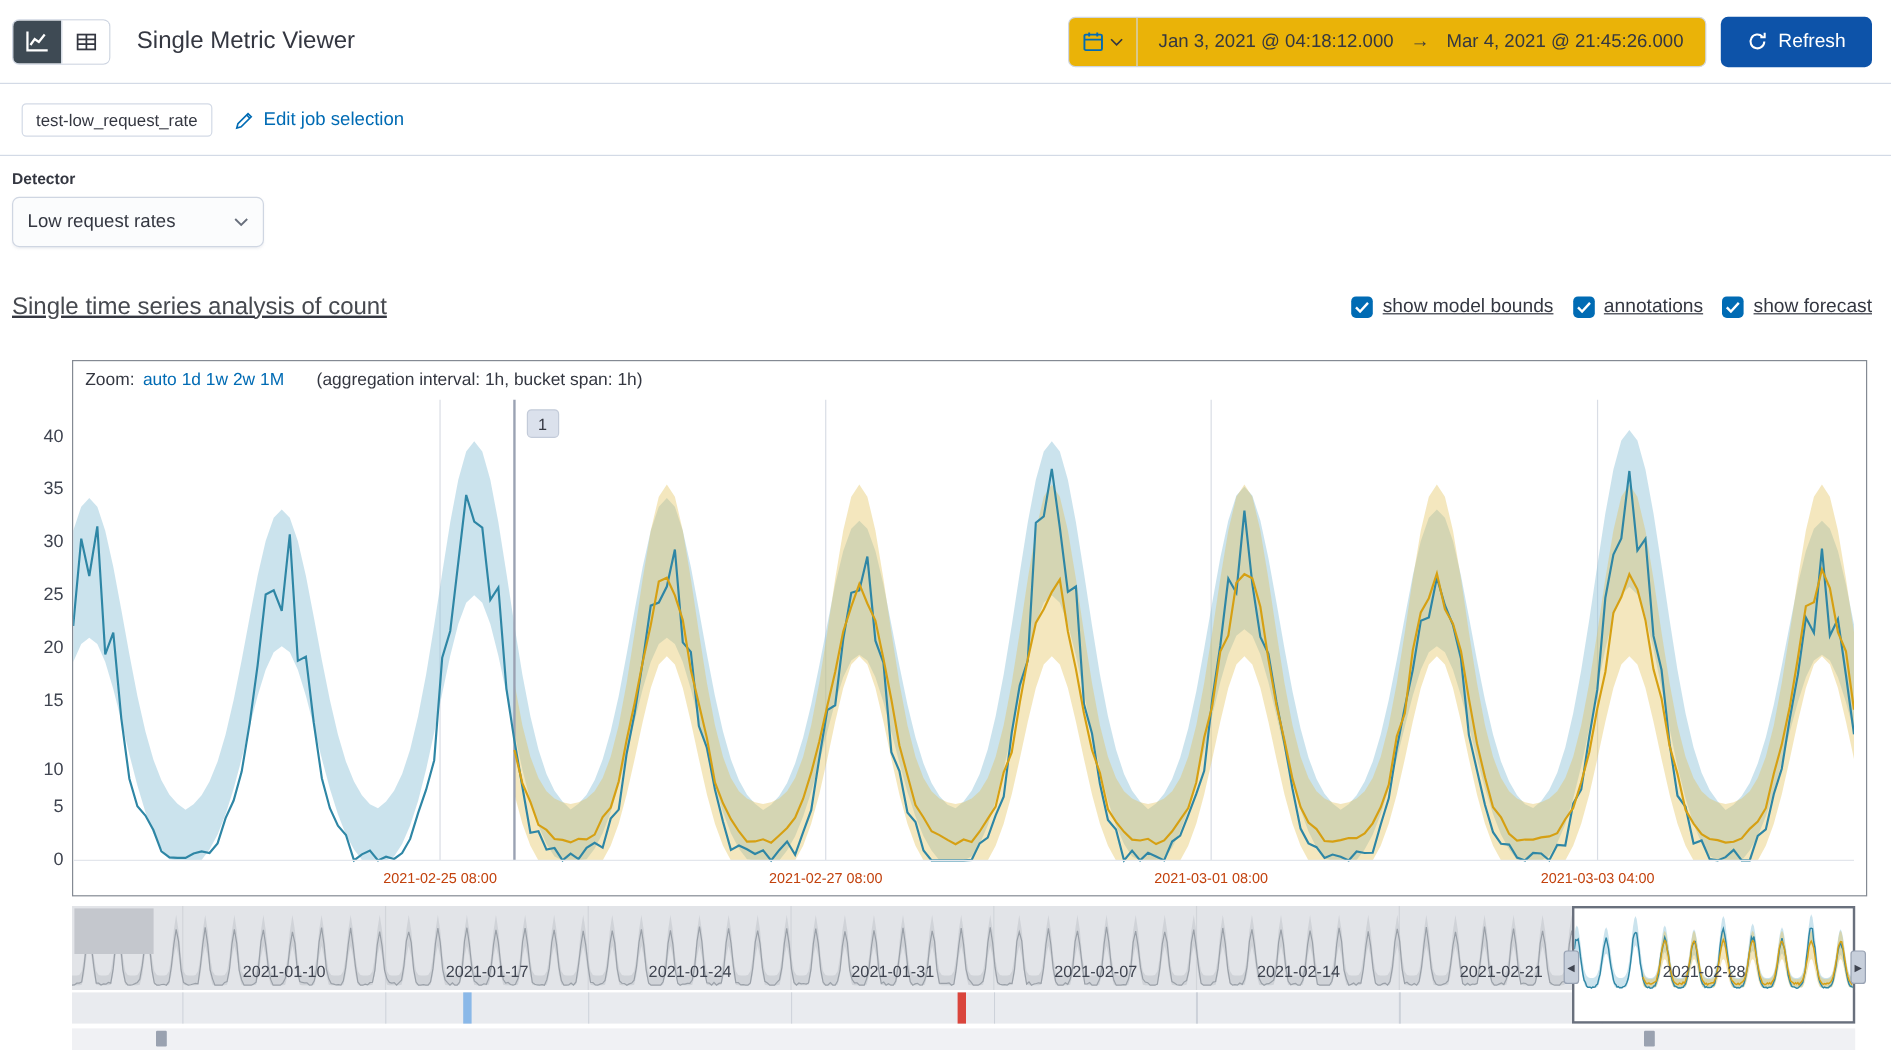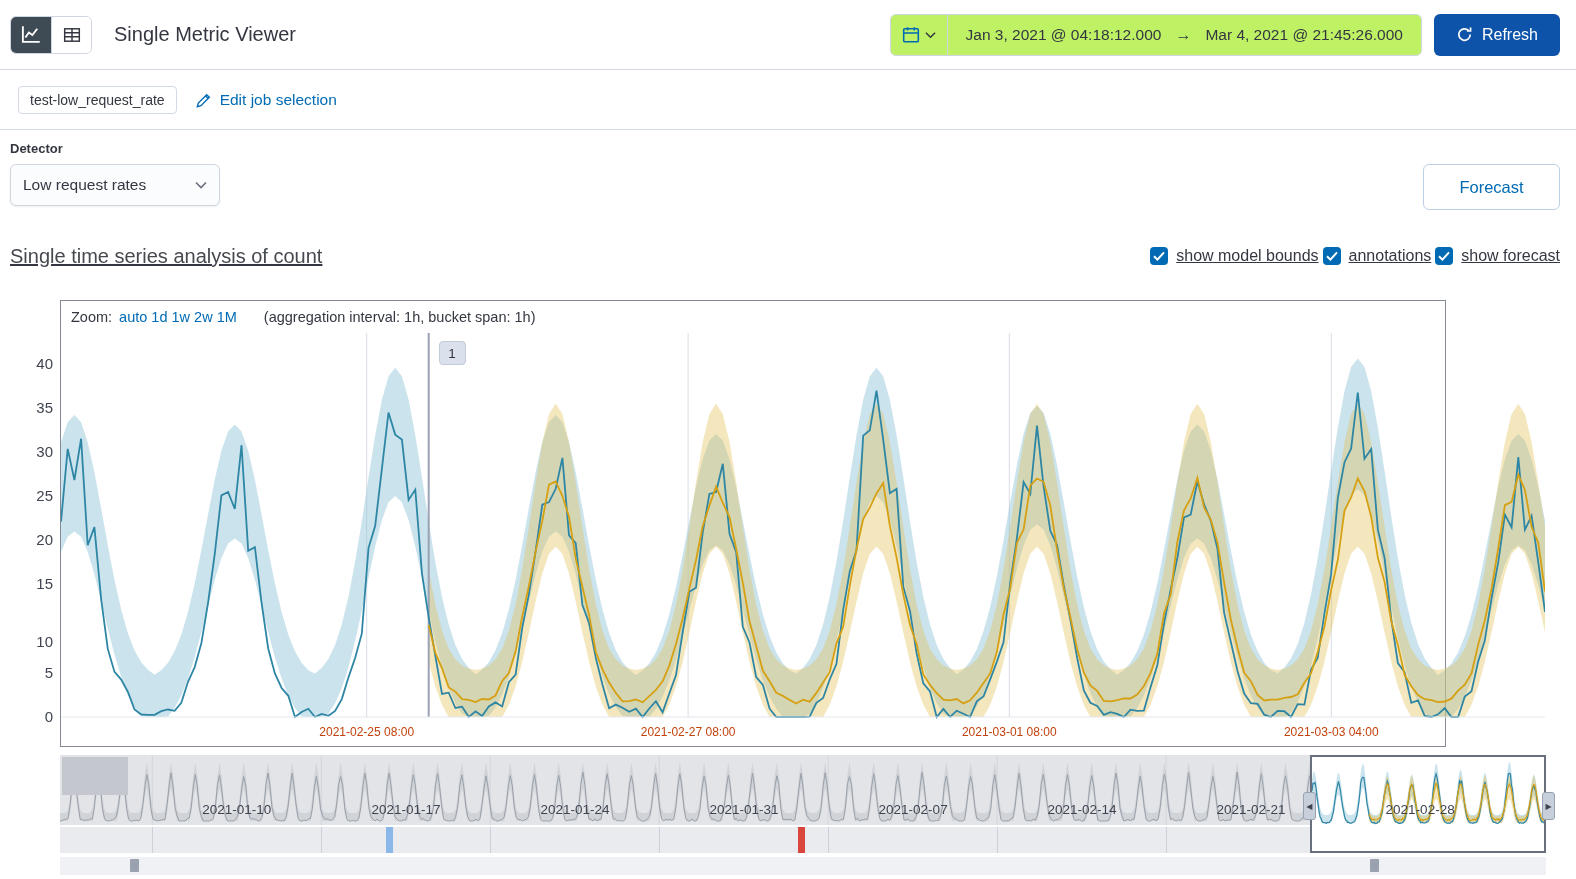--- a/index.html
+++ b/index.html
@@ -7,47 +7,47 @@
   .page{position:relative;width:1576px;height:879px;overflow:hidden;background:#fff;}
 
   
   .header{position:absolute;top:0;left:0;width:100%;height:70px;border-bottom:1px solid #d3dae6;display:flex;align-items:center;padding:0 16px 0 10px;box-sizing:border-box;}
   .view-toggle{display:flex;border:1px solid #cfd6e2;border-radius:6px;overflow:hidden;flex:0 0 auto;}
   .vt-btn{width:40px;height:36px;display:flex;align-items:center;justify-content:center;background:#fff;border:none;padding:0;cursor:pointer;}
   .vt-btn.selected{background:#3e4a54;}
   .vt-btn + .vt-btn{border-left:1px solid #cfd6e2;}
   .title{font-size:20px;font-weight:400;margin:0 0 0 22px;white-space:nowrap;}
   .header-right{margin-left:auto;display:flex;gap:12px;align-items:center;}
-  .date-picker{display:flex;align-items:stretch;height:42px;border:1px solid #cfd6e2;border-radius:6px;background:#bef264;box-sizing:border-box;}
+  .date-picker{display:flex;align-items:stretch;height:42px;border:1px solid #cfd6e2;border-radius:6px;background:#eab308;box-sizing:border-box;}
   .dp-cal{display:flex;align-items:center;gap:5px;padding:0 11px;border-right:1px solid #cfd6e2;cursor:pointer;}
   .dp-dates{display:flex;align-items:center;gap:14px;padding:0 18px;font-size:15.5px;white-space:nowrap;}
   .dp-arrow{font-size:16px;}
   .refresh-btn{display:flex;align-items:center;gap:9px;height:42px;padding:0 22px;background:#0d53a9;color:#fff;border:none;border-radius:6px;font-size:16px;font-family:inherit;cursor:pointer;}
 
   
   .job-row{position:absolute;top:71px;left:0;width:100%;height:59px;border-bottom:1px solid #d3dae6;display:flex;align-items:center;gap:18px;padding-left:18px;box-sizing:border-box;}
   .job-badge{border:1px solid #d3dae6;border-radius:4px;padding:5px 11px;font-size:14px;background:#fff;}
   .edit-link{display:flex;align-items:center;gap:8px;color:#006bb4;font-size:15.5px;text-decoration:none;cursor:pointer;justify-content:flex-end;}
 
   
   .detector-row{position:absolute;top:131px;left:0;width:100%;height:105px;}
   .detector-label{position:absolute;top:10px;left:10px;font-size:13px;font-weight:700;}
   .select{position:absolute;top:33px;left:10px;width:210px;height:42px;background:#fbfcfd;border:1px solid #cfd6e2;border-radius:6px;display:flex;align-items:center;justify-content:space-between;padding:0 12px;box-sizing:border-box;font-size:15.5px;cursor:pointer;box-shadow:0 1px 2px rgba(152,162,179,.15);}
   .forecast-btn{position:absolute;top:33px;right:16px;width:137px;height:46px;background:#fff;border:1px solid #bcd0e5;border-radius:6px;color:#006bb4;font-size:16.5px;font-weight:500;font-family:inherit;cursor:pointer;}
 
   
   .analysis-row{position:absolute;top:236px;left:10px;right:16px;height:40px;display:flex;align-items:center;text-decoration:underline;}
   .section-heading{font-size:20px;font-weight:400;color:#46494f;margin:0;}
-  .checks{margin-left:auto;display:flex;gap:4px;align-items:center;}
+  .checks{margin-left:auto;display:flex;gap:16px;align-items:center;}
   .check-item{display:flex;align-items:center;gap:8px;cursor:pointer;}
   .checkbox{width:18px;height:18px;border-radius:4px;background:#006bb4;display:flex;align-items:center;justify-content:center;flex:0 0 auto;}
   .check-label{font-size:16px;}
 
   
-  .main-chart{position:absolute;top:300px;left:60px;width:1386px;height:447px;border:1px solid #848a93;box-sizing:border-box;background:#fff;}
+  .main-chart{position:absolute;top:300px;left:60px;width:1496px;height:447px;border:1px solid #848a93;box-sizing:border-box;background:#fff;}
   .zoom-row{position:absolute;top:8px;left:10px;font-size:14.5px;display:flex;gap:7px;align-items:center;z-index:4;}
   .zoom-link{color:#006bb4;cursor:pointer;}
   .zoom-suffix{margin-left:20px;}
   .plot-svg{position:absolute;top:32px;left:0;}
   .y-label{position:absolute;left:-50px;width:42px;text-align:right;font-size:15px;color:#3f4450;}
   .x-label{position:absolute;top:424px;transform:translateX(-50%);font-size:12px;color:#c2410c;white-space:nowrap;}
   .annotation-badge{position:absolute;width:25px;height:22px;background:#dbe1ec;border:1px solid #c3cbd9;border-radius:4px;display:flex;align-items:center;justify-content:center;font-size:13.5px;z-index:3;cursor:pointer;}
 
   
   .context{position:absolute;top:755px;left:60px;width:1486px;height:100px;}
@@ -126,21 +126,20 @@
   </div>
 
   <div class="detector-row">
     <div class="detector-label">Detector</div>
     <div class="select">
       <span>Low request rates</span>
       <svg width="12" height="8" viewBox="0 0 12 8">
           <path d="M1 1.5l5 5 5-5" stroke="#69707d" stroke-width="1.6" fill="none"></path>
         </svg>
     </div>
-    <button class="forecast-btn">Forecast</button>
   </div>
 
   <div class="analysis-row">
     <h2 class="section-heading">Single time series analysis of count</h2>
     <div class="checks" id="checks">
         <div class="check-item">
           <div class="checkbox">
             <svg width="12" height="10" viewBox="0 0 12 10">
               <path d="M1 5.2 4.4 8.6 11 1.4" stroke="#fff" stroke-width="2" fill="none"></path>
             </svg>

